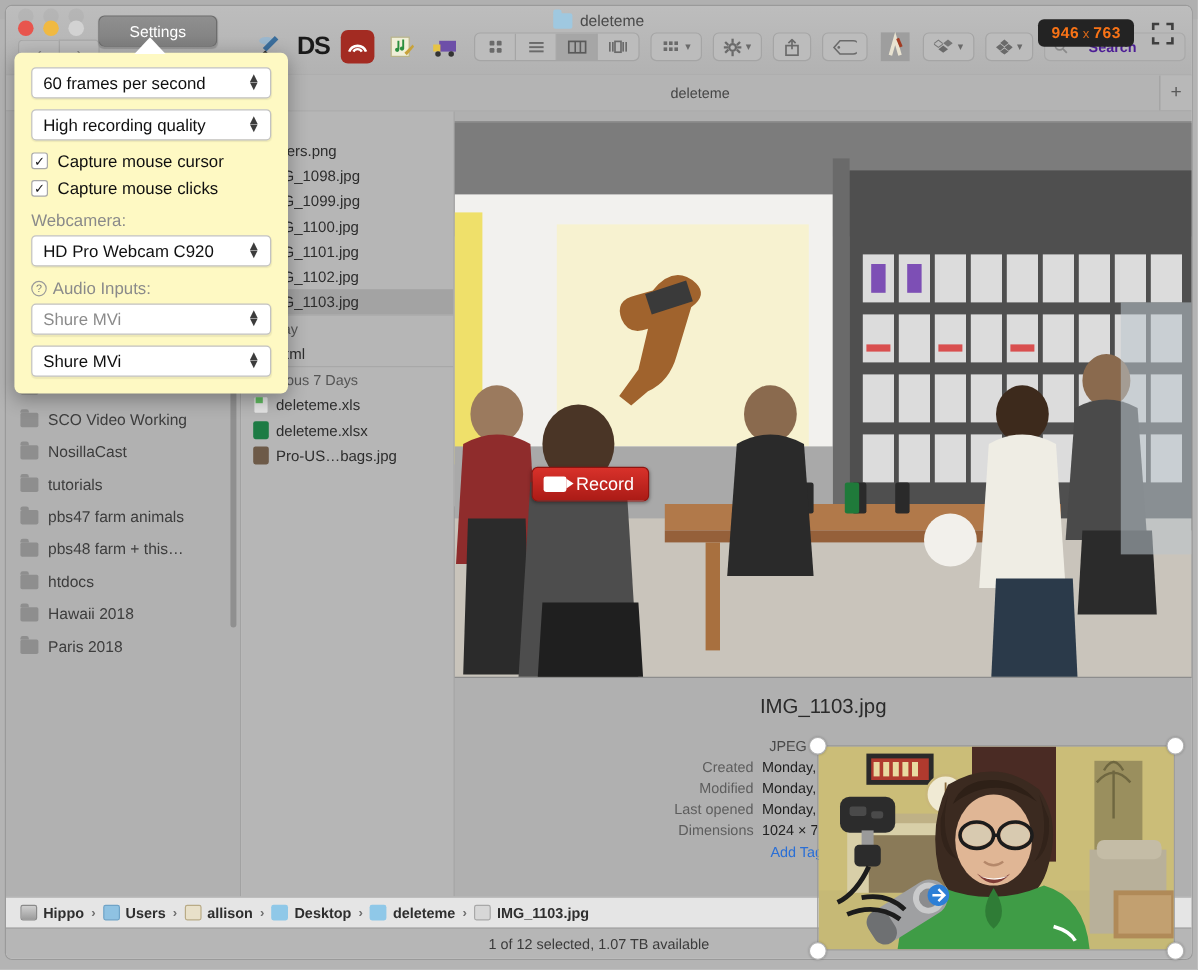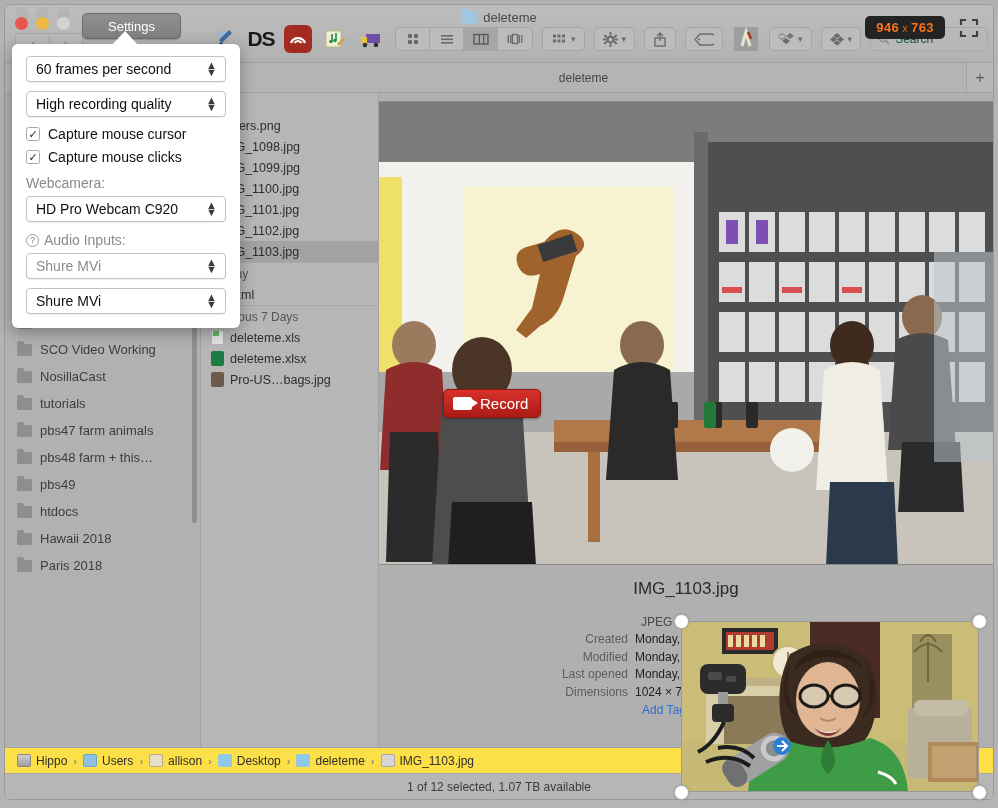--- a/index.html
+++ b/index.html
@@ -100,22 +100,22 @@
   .tbtn {
     height:24px; border:1px solid #a5a5a5; border-radius:5px;
     background:#bcbcbc; color:#6a6a6a;
     display:flex; align-items:center; justify-content:center; gap:4px;
     padding: 0 8px; font-size: 12px;
   }
   .chev { font-size: 9px; color:#6a6a6a; }
 
   .searchbox {
     height:24px; width:118px; border:1px solid #a9a9a9; border-radius:5px;
-    background:#b8b8b8; display:flex; align-items:center; gap:5px; padding:0 7px;
-    color:#14532d; font-size:12px;
+    background:#b8b8b8; display:flex; align-items:center; gap:17px; padding:0 7px;
+    color:#4c1d95; font-size:12px;font-weight:bold;
   }
 
   .dimbadge {
     position:absolute; right: 48px; top: 11px;
     background: #232323; color:#f97316; border-radius:5px;
     padding: 4px 11px; font-size: 13px; font-weight: bold;
     letter-spacing: .4px;
   }
   .dimbadge .x { font-weight: normal; font-size: 11px; opacity:.85; margin: 0 3px; }
   .expand-btn {
@@ -222,43 +222,43 @@
   }
   .cam-glyph::after{
     content:''; position:absolute; right:-6px; top:2px;
     border-style:solid; border-width: 4.5px 0 4.5px 6px;
     border-color: transparent transparent transparent #fff;
   }
 
   
   .pathbar {
     position:absolute; left:0; right:0; bottom: 26px; height: 26px;
-    background:#fde047; border-top:1px solid #a4a4a4;
-    display:flex; align-items:center; padding-left: 12px; gap:5px;
+    background:#e5e5e5; border-top:1px solid #a4a4a4;
+    display:flex; align-items:center; padding-left: 12px; gap:5px;font-weight:bold;
   }
   .crumb { display:flex; align-items:center; gap:5px; font-size:12px; color:#2e2e2e; }
   .crumb-sep { color:#6f6f6f; font-size: 11px; margin: 0 1px; }
   .cr-ico { width: 14px; height: 13px; border-radius:2px; }
   .cr-ico.disk { background: linear-gradient(#cfcfcf,#9c9c9c); border:1px solid #8a8a8a; }
   .cr-ico.users{ background:#8fc2e2; border:1px solid #6fa3c7; }
   .cr-ico.home { background:#e8e0c9; border:1px solid #b9ab86; }
   .cr-ico.folder { background:#8fc8e8; }
   .cr-ico.file { background:#d7d7d7; border:1px solid #a8a8a8; }
 
   .statusbar {
     position:absolute; left:0; right:0; bottom:0; height: 26px;
     background:#b6b6b6; border-top:1px solid #a4a4a4;
     display:flex; align-items:center; justify-content:center;
     font-size: 12px; color:#3b3b3b;
   }
 
   
   .popover {
     position:absolute; left: 12px; top: 44px; width: 228px;
-    background:#ffffff; border-radius: 6px;
+    background:#fef9c3; border-radius: 6px;
     box-shadow: 0 4px 16px rgba(0,0,0,.32);
     padding: 12px 14px 14px; z-index: 40;
   }
   .pop-arrow {
     position:absolute; left: 112px; top: 31px; width: 0; height:0;
     border-style: solid; border-width: 0 13px 14px 13px;
     border-color: transparent transparent #fff transparent; z-index: 41;
   }
   .pop-select {
     height: 26px; border:1px solid #c2c2c2; border-radius: 4px;
@@ -575,26 +575,20 @@
           <span class="side-ico">
               <span class="fold"></span>
             </span>
           <span>pbs47 farm animals</span>
         </div>
         <div class="side-item">
           <span class="side-ico">
               <span class="fold"></span>
             </span>
           <span>pbs48 farm + this…</span>
-        </div>
-        <div class="side-item">
-          <span class="side-ico">
-              <span class="fold"></span>
-            </span>
-          <span>pbs49</span>
         </div>
         <div class="side-item">
           <span class="side-ico">
               <span class="fold"></span>
             </span>
           <span>htdocs</span>
         </div>
         <div class="side-item">
           <span class="side-ico">
               <span class="fold"></span>

